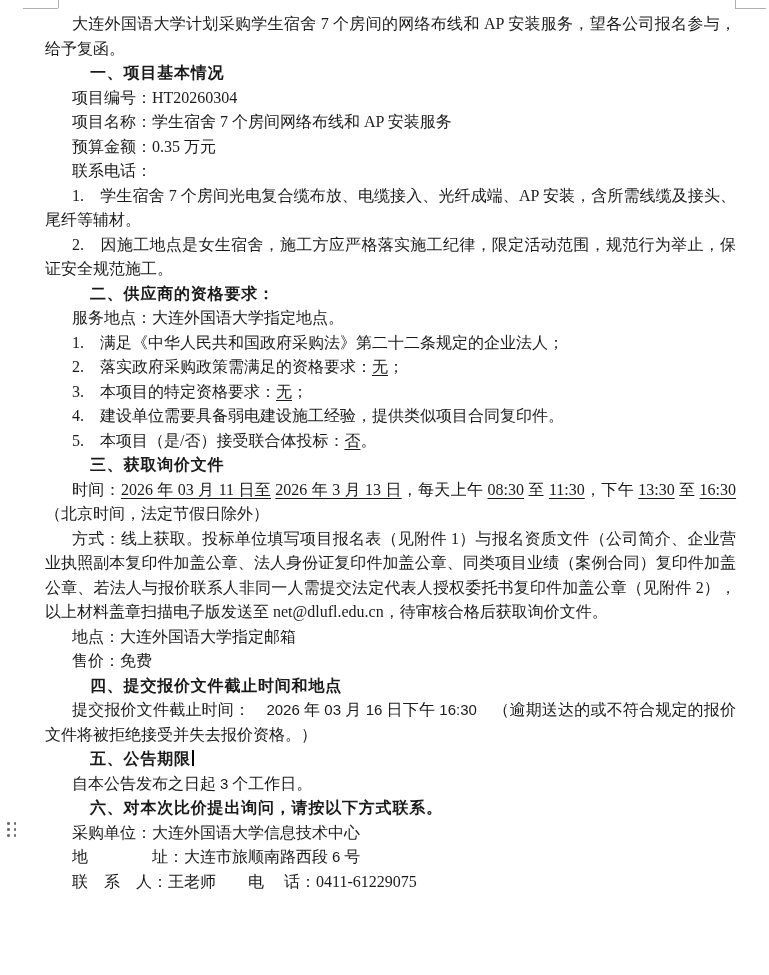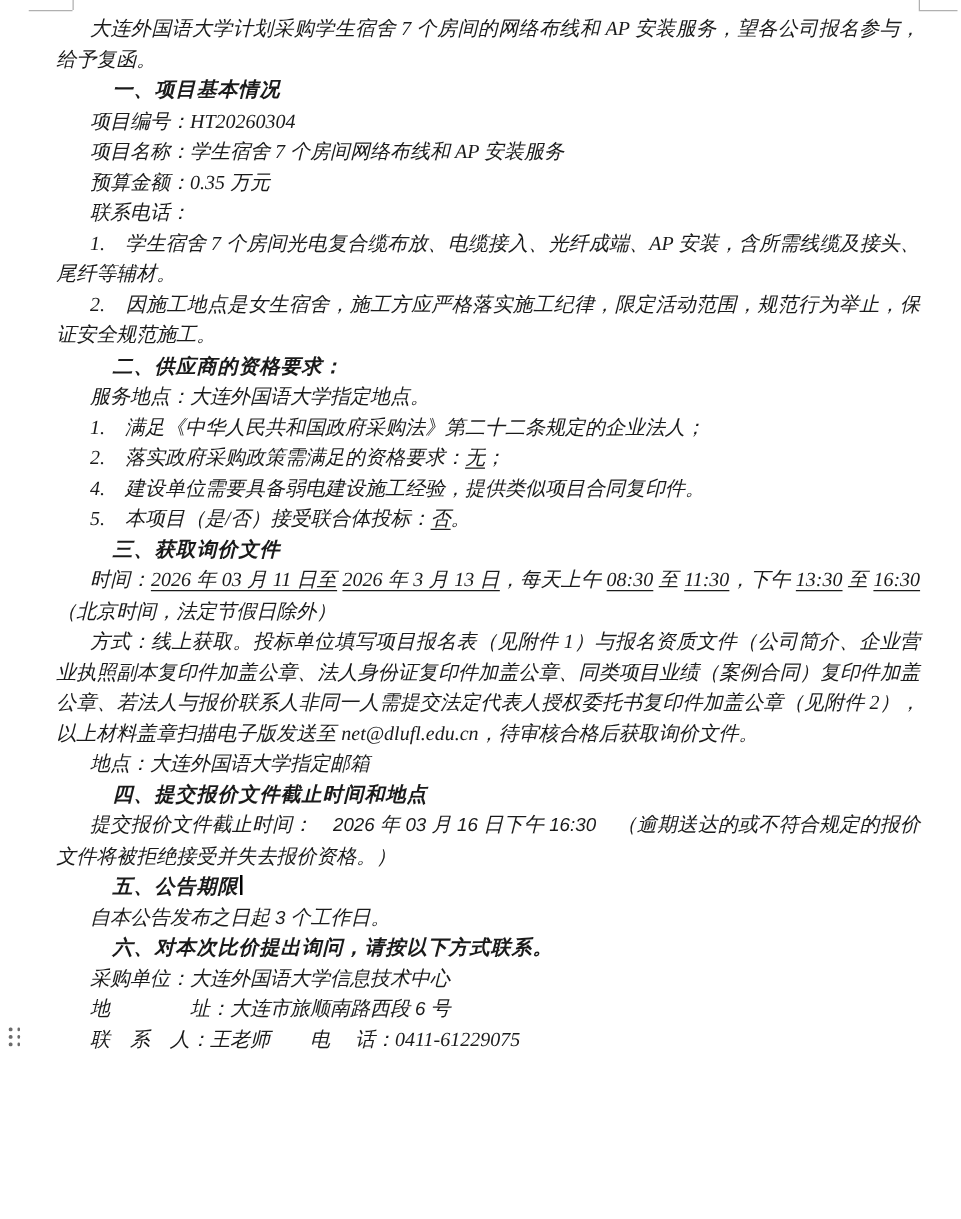--- a/index.html
+++ b/index.html
@@ -12,21 +12,21 @@
   
   .drag-handle { position:absolute; left:7px; top:822px; width:10px; height:16px;
     display:grid; grid-template-columns:repeat(2,1fr); grid-template-rows:repeat(3,1fr);
     gap:2px 3px; cursor:grab; }
   .drag-handle i { width:2.5px; height:2.5px; background:#6b6b6b; border-radius:50%; display:block; }
   
   .doc {
     position:absolute; left:45px; top:12px; width:691px;
     font-size:16px; line-height:24.5px; text-align:justify;
   }
-  .para { margin:0;font-style:italic; }
+  .para { margin:0; }
   .para.body { text-indent:27px; }
   .para.heading { font-weight:bold; letter-spacing:0.8px;margin-left:45px; }
   .run { white-space:pre-wrap; }
   .run.underline { text-decoration:underline; text-underline-offset:2.5px; }
   .run.sans { font-family:"Liberation Sans", sans-serif; font-size:15px; }
   .caret { display:inline-block; width:2px; height:16px; background:#000;
     vertical-align:-2px; margin-left:1px; }
 </style>
 </head>
 <body>
@@ -58,26 +58,28 @@
       <div class="para body"><span class="run">项目编号：HT20260304</span></div>
       <div class="para body"><span class="run">项目名称：学生宿舍 7 个房间网络布线和 AP 安装服务</span></div>
       <div class="para body"><span class="run">预算金额：0.35 万元</span></div>
       <div class="para body"><span class="run">联系电话：</span></div>
       <div class="para body"><span class="run">1.　学生宿舍 7 个房间光电复合缆布放、电缆接入、光纤成端、AP 安装，含所需线缆及接头、尾纤等辅材。</span></div>
       <div class="para body"><span class="run">2.　因施工地点是女生宿舍，施工方应严格落实施工纪律，限定活动范围，规范行为举止，保证安全规范施工。</span></div>
       <div class="para heading"><span class="run">二、供应商的资格要求：</span></div>
       <div class="para body"><span class="run">服务地点：大连外国语大学指定地点。</span></div>
       <div class="para body"><span class="run">1.　满足《中华人民共和国政府采购法》第二十二条规定的企业法人；</span></div>
       <div class="para body"><span class="run">2.　落实政府采购政策需满足的资格要求：</span><span class="run underline">无</span><span class="run">；</span></div>
+      <div class="para body"><span class="run">3.　本项目的特定资格要求：</span><span class="run underline">无</span><span class="run">；</span></div>
       <div class="para body"><span class="run">4.　建设单位需要具备弱电建设施工经验，提供类似项目合同复印件。</span></div>
       <div class="para body"><span class="run">5.　本项目（是/否）接受联合体投标：</span><span class="run underline">否</span><span class="run">。</span></div>
       <div class="para heading"><span class="run">三、获取询价文件</span></div>
       <div class="para body"><span class="run">时间：</span><span class="run underline">2026 年 03 月 11 日至</span><span class="run"> </span><span class="run underline">2026 年 3 月 13 日</span><span class="run">，每天上午 </span><span class="run underline">08:30</span><span class="run"> 至 </span><span class="run underline">11:30</span><span class="run">，下午 </span><span class="run underline">13:30</span><span class="run"> 至 </span><span class="run underline">16:30</span><span class="run">（北京时间，法定节假日除外）</span></div>
       <div class="para body"><span class="run">方式：线上获取。投标单位填写项目报名表（见附件 1）与报名资质文件（公司简介、企业营业执照副本复印件加盖公章、法人身份证复印件加盖公章、同类项目业绩（案例合同）复印件加盖公章、若法人与报价联系人非同一人需提交法定代表人授权委托书复印件加盖公章（见附件 2），以上材料盖章扫描电子版发送至 net@dlufl.edu.cn，待审核合格后获取询价文件。</span></div>
       <div class="para body"><span class="run">地点：大连外国语大学指定邮箱</span></div>
+      <div class="para body"><span class="run">售价：免费</span></div>
       <div class="para heading"><span class="run">四、提交报价文件截止时间和地点</span></div>
       <div class="para body"><span class="run">提交报价文件截止时间：　</span><span class="run sans">2026</span><span class="run"> 年 </span><span class="run sans">03</span><span class="run"> 月 </span><span class="run sans">16</span><span class="run"> 日下午 </span><span class="run sans">16:30</span><span class="run">　（逾期送达的或不符合规定的报价文件将被拒绝接受并失去报价资格。）</span></div>
       <div class="para heading"><span class="run">五、公告期限</span><span class="caret"></span></div>
       <div class="para body"><span class="run">自本公告发布之日起 </span><span class="run sans">3</span><span class="run"> 个工作日。</span></div>
       <div class="para heading"><span class="run">六、对本次比价提出询问，请按以下方式联系。</span></div>
       <div class="para body"><span class="run">采购单位：大连外国语大学信息技术中心</span></div>
       <div class="para body"><span class="run">地　　　　址：大连市旅顺南路西段 </span><span class="run sans">6</span><span class="run"> 号</span></div>
       <div class="para body"><span class="run">联　系　人：王老师　　电　 话：0411-61229075</span></div>
     </div>
 

